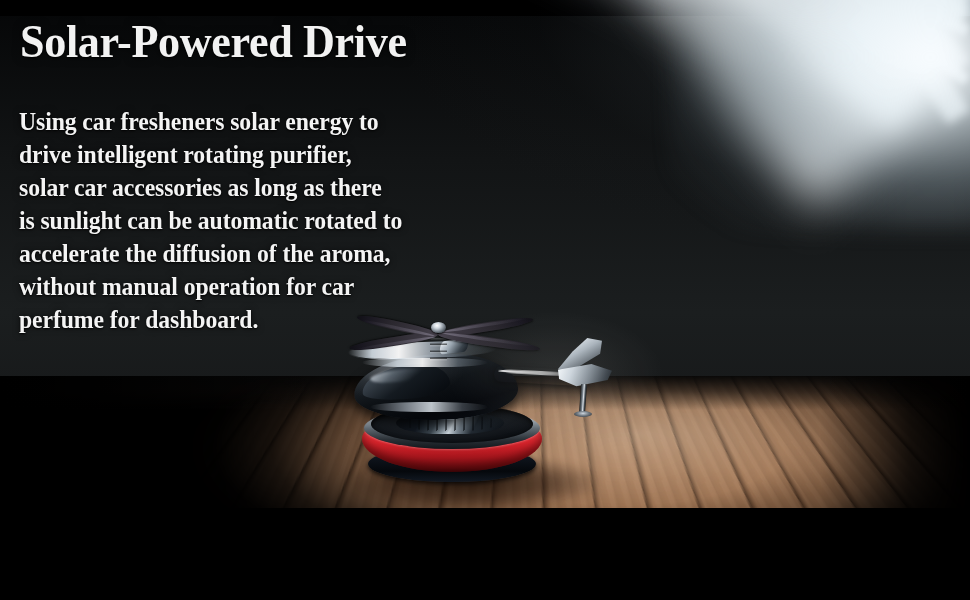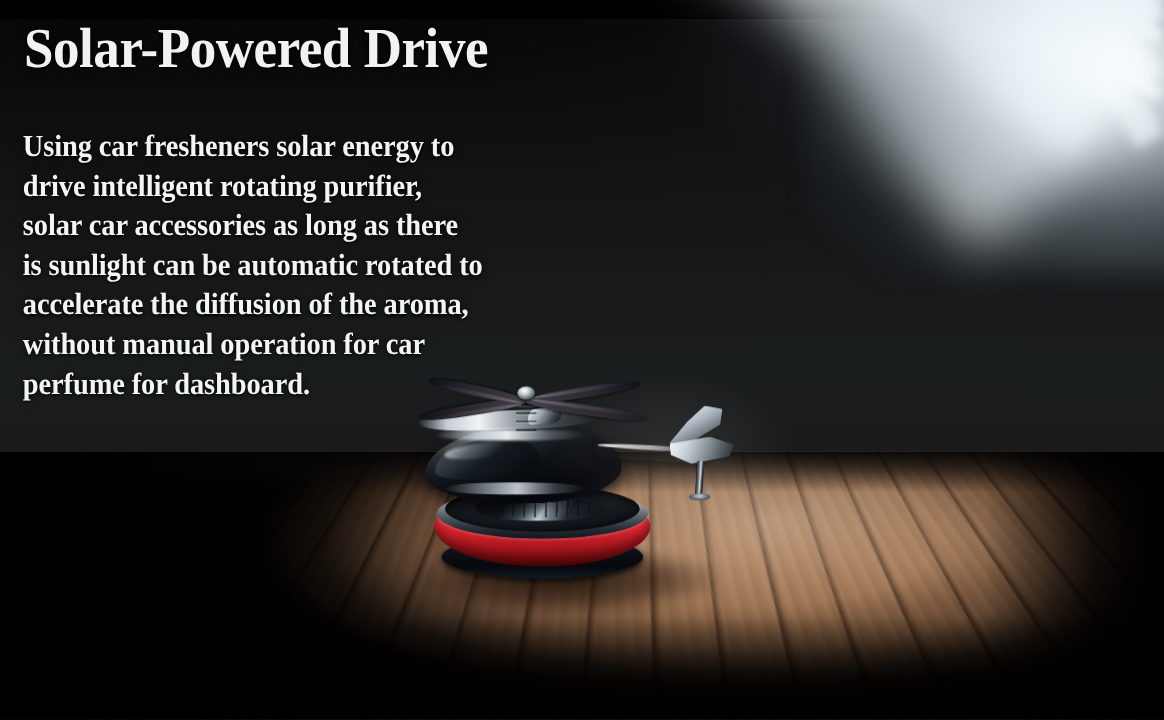--- a/index.html
+++ b/index.html
@@ -4,21 +4,21 @@
 <title>Solar-Powered Drive</title>
 <style>
   html, body {
     margin: 0;
     padding: 0;
     background: #000;
   }
   #stage {
     position: relative;
     width: 970px;
-    height: 600px;
+    height: 508px;
     overflow: hidden;
     background: #6d28d9;
     font-family: "Liberation Serif", "DejaVu Serif", serif;
   }
 
   
   .wall {
     position: absolute;
     left: 0; top: 0;
     width: 970px; height: 400px;

